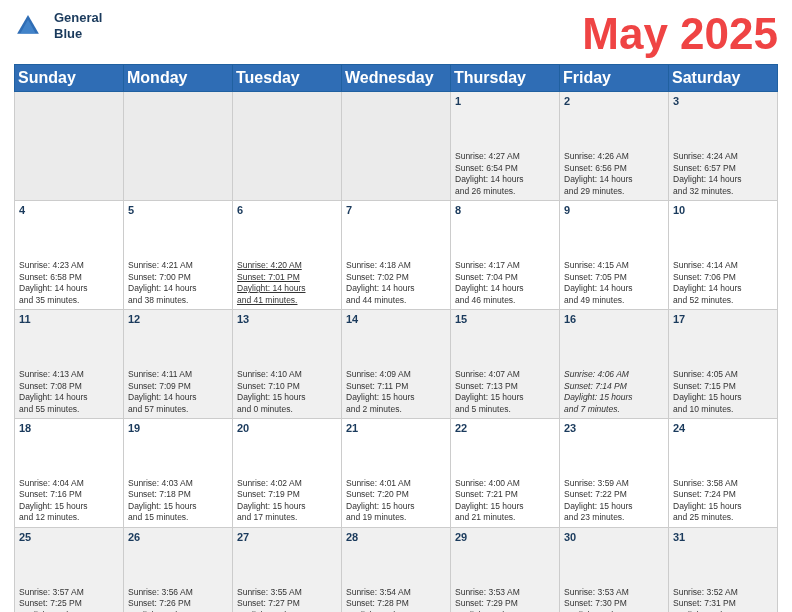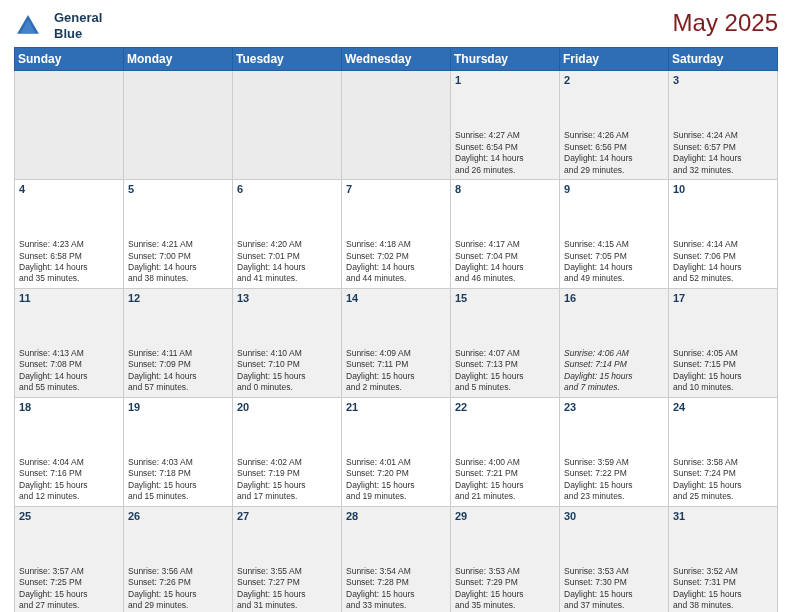--- a/index.html
+++ b/index.html
@@ -35,40 +35,40 @@
       line-height: 1.2;
     }
     .logo-icon {
       width: 28px;
       height: 28px;
     }
     .title-block {
       text-align: right;
     }
     .month-title {
-      font-size: 24px;
-      font-weight: normal;
-      color: #7f1d1d;
+      font-size: 44px;
+      font-weight: bold;
+      color: #ef4444;
       line-height: 1.1;
     }
     .location {
       font-size: 14px;
       color: #333;
     }
     .calendar {
       flex: 1;
       border: 1px solid #ccc;
       border-collapse: collapse;
       width: 100%;
       table-layout: fixed;
     }
     .calendar th {
       background: #2f6db5;
       color: #fff;
-      font-size: 12px;
+      font-size: 16px;
       font-weight: bold;
       padding: 4px 3px;
       text-align: left;
       border: 1px solid #2060a0;
     }
     .calendar td {
       border: 1px solid #ccc;
       vertical-align: top;
       padding: 3px 4px;
       font-size: 9px;
@@ -168,21 +168,21 @@
           </td>
           <td>
             <div class="day-num">5</div>
             <div class="day-info" style="white-space: pre-line;">Sunrise: 4:21 AM
 Sunset: 7:00 PM
 Daylight: 14 hours
 and 38 minutes.</div>
           </td>
           <td>
             <div class="day-num">6</div>
-            <div class="day-info" style="white-space: pre-line;">Sunrise: 4:20 AM
+            <div class="day-info" style="white-space: pre-line; text-decoration: underline;">Sunrise: 4:20 AM
 Sunset: 7:01 PM
 Daylight: 14 hours
 and 41 minutes.</div>
           </td>
           <td>
             <div class="day-num">7</div>
             <div class="day-info" style="white-space: pre-line;">Sunrise: 4:18 AM
 Sunset: 7:02 PM
 Daylight: 14 hours
 and 44 minutes.</div>

